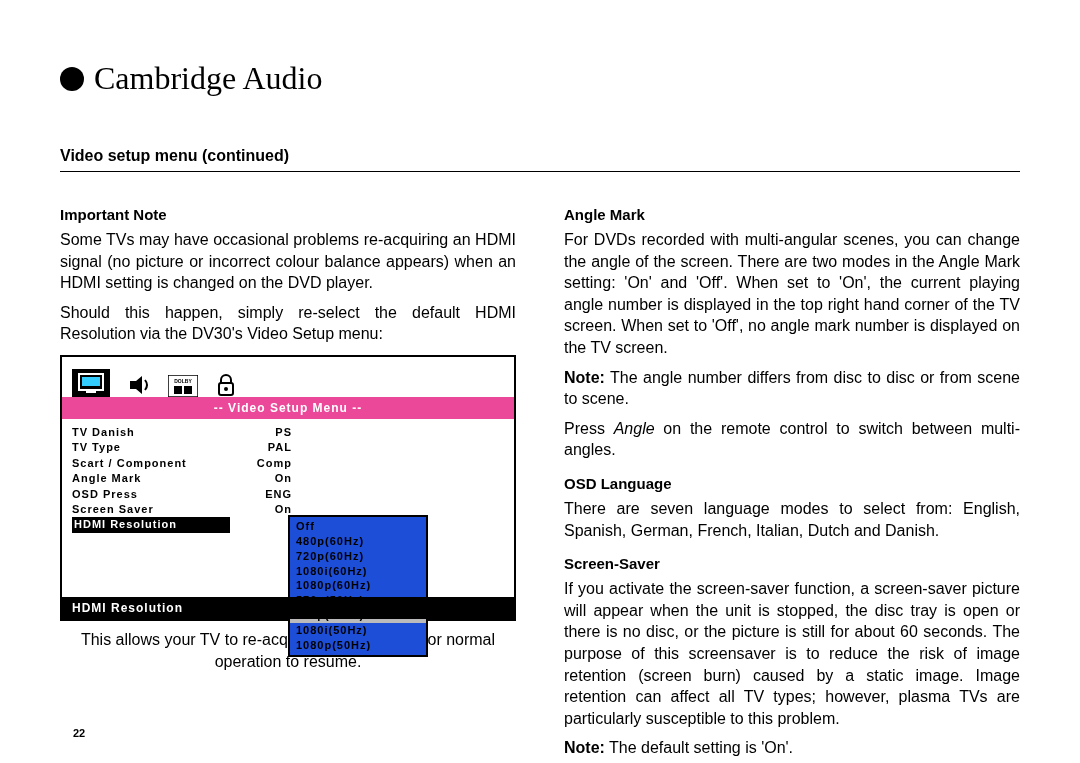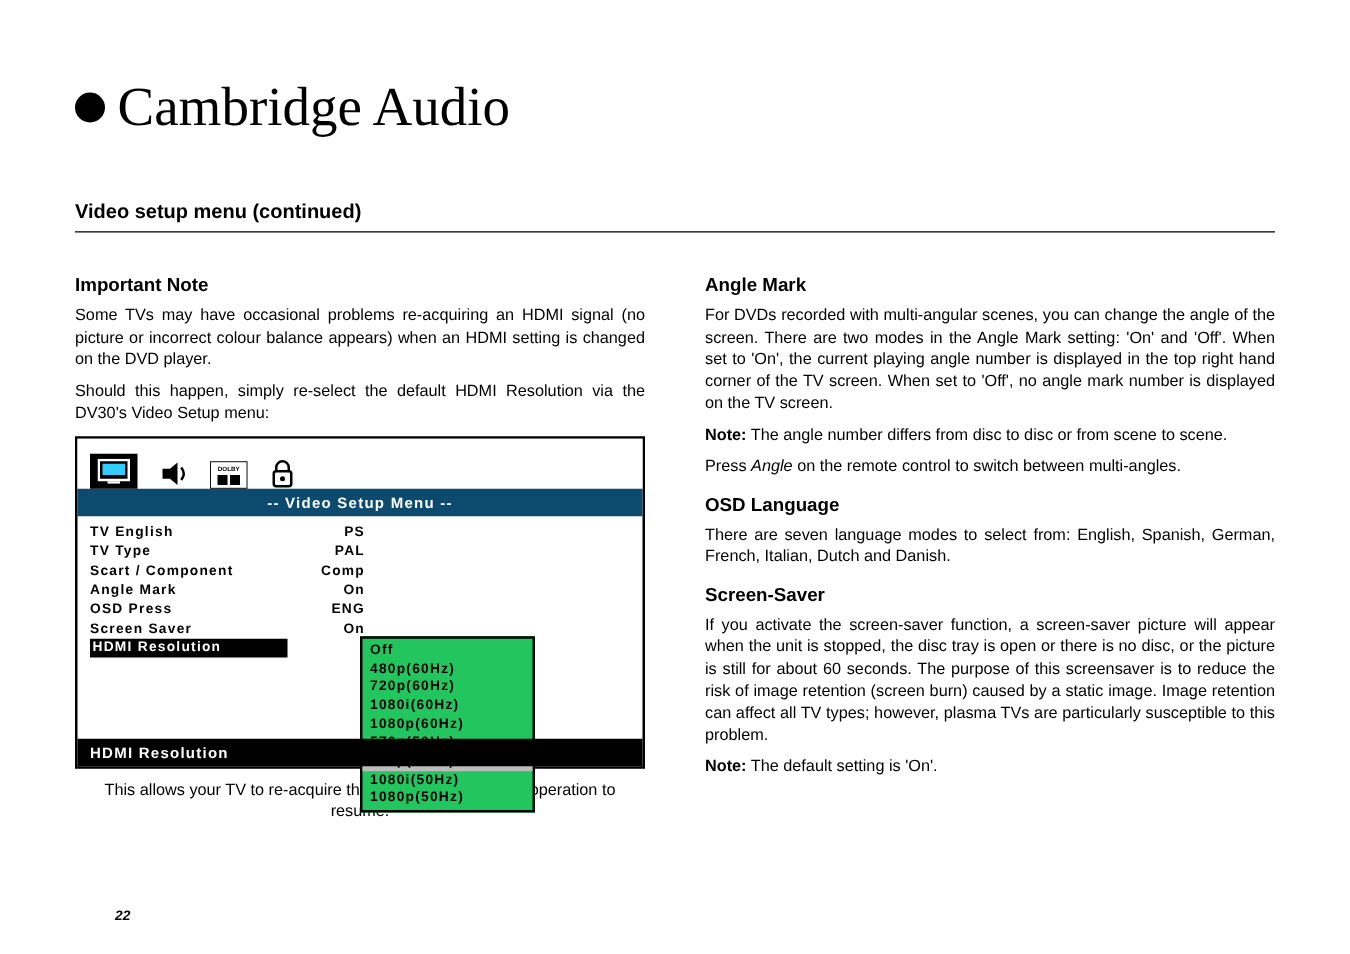--- a/index.html
+++ b/index.html
@@ -22,21 +22,21 @@
     gap: 10px;
     margin-bottom: 50px;
   }
   .brand-circle {
     width: 24px;
     height: 24px;
     border-radius: 50%;
     background: #000;
   }
   .brand-text {
-    font-size: 44px;
+    font-size: 32px;
     font-weight: 400;
     font-family: "Times New Roman", serif;
   }
   .section-title {
     font-size: 16px;
     font-weight: bold;
     margin-bottom: 6px;
   }
   .hr {
     border: none;
@@ -51,21 +51,21 @@
     flex: 1;
     min-width: 0;
   }
   .subhead {
     font-size: 15px;
     font-weight: bold;
     margin-top: 14px;
     margin-bottom: 6px;
   }
   .body-text {
-    font-size: 13px;
+    font-size: 16px;
     line-height: 1.35;
     margin-bottom: 8px;
     text-align: justify;
   }
   .note-line .bold { font-weight: bold; }
   .em { font-style: italic; }
   .osd {
     border: 2px solid #000;
     margin-top: 10px;
     font-family: Arial, sans-serif;
@@ -77,21 +77,21 @@
     padding: 6px 10px 0 10px;
     background: #fff;
     height: 40px;
   }
   .osd-tabs svg { display: block; }
   .osd-tab-active {
     background: #000;
     padding: 4px 6px;
   }
   .osd-title-bar {
-    background: #0c4a6e;
+    background: #ec4899;
     color: #fff;
     font-size: 12px;
     font-weight: bold;
     letter-spacing: 1px;
     padding: 4px 10px;
     text-align: center;
   }
   .osd-body {
     position: relative;
     padding: 6px 10px 36px 10px;
@@ -110,21 +110,21 @@
     background: #000;
     color: #fff;
     padding-left: 2px;
     width: 158px;
   }
   .osd-submenu {
     position: absolute;
     left: 226px;
     top: 96px;
     border: 2px solid #000;
-    background: #22c55e;
+    background: #1d4ed8;
     padding: 2px 6px;
     font-size: 11px;
     font-weight: bold;
     letter-spacing: 1px;
     width: 140px;
   }
   .osd-submenu div { line-height: 1.35; }
   .osd-submenu .sel {
     background: #bbb;
     margin: 0 -6px;
@@ -137,25 +137,24 @@
     bottom: 0;
     background: #000;
     color: #fff;
     font-size: 12px;
     font-weight: bold;
     letter-spacing: 1px;
     padding: 4px 10px;
   }
   .page-num {
     position: absolute;
-    left: 92px;
+    left: 73px;
     bottom: 24px;
     font-size: 11px;
     font-weight: bold;
-    font-style: italic;
   }
 </style>
 </head>
 <body>
 
 <div class="page">
   <div class="brand">
     <div class="brand-circle"></div>
     <div class="brand-text">Cambridge Audio</div>
   </div>
@@ -197,21 +196,21 @@
             <svg width="20" height="24">
                 <path d="M5 10 V7 a5 5 0 0 1 10 0 V10" fill="none" stroke="#000" stroke-width="2"></path>
                 <rect x="3" y="10" width="14" height="12" rx="2" fill="none" stroke="#000" stroke-width="2"></rect>
                 <circle cx="10" cy="16" r="2" fill="#000"></circle>
               </svg>
           </span>
         </div>
         <div class="osd-title-bar">-- Video Setup Menu --</div>
         <div class="osd-body">
           <div class="osd-row">
-              <span class="label">TV English</span>
+              <span class="label">TV Danish</span>
               <span class="value">PS</span>
             </div>
           <div class="osd-row">
               <span class="label">TV Type</span>
               <span class="value">PAL</span>
             </div>
           <div class="osd-row">
               <span class="label">Scart / Component</span>
               <span class="value">Comp</span>
             </div>

